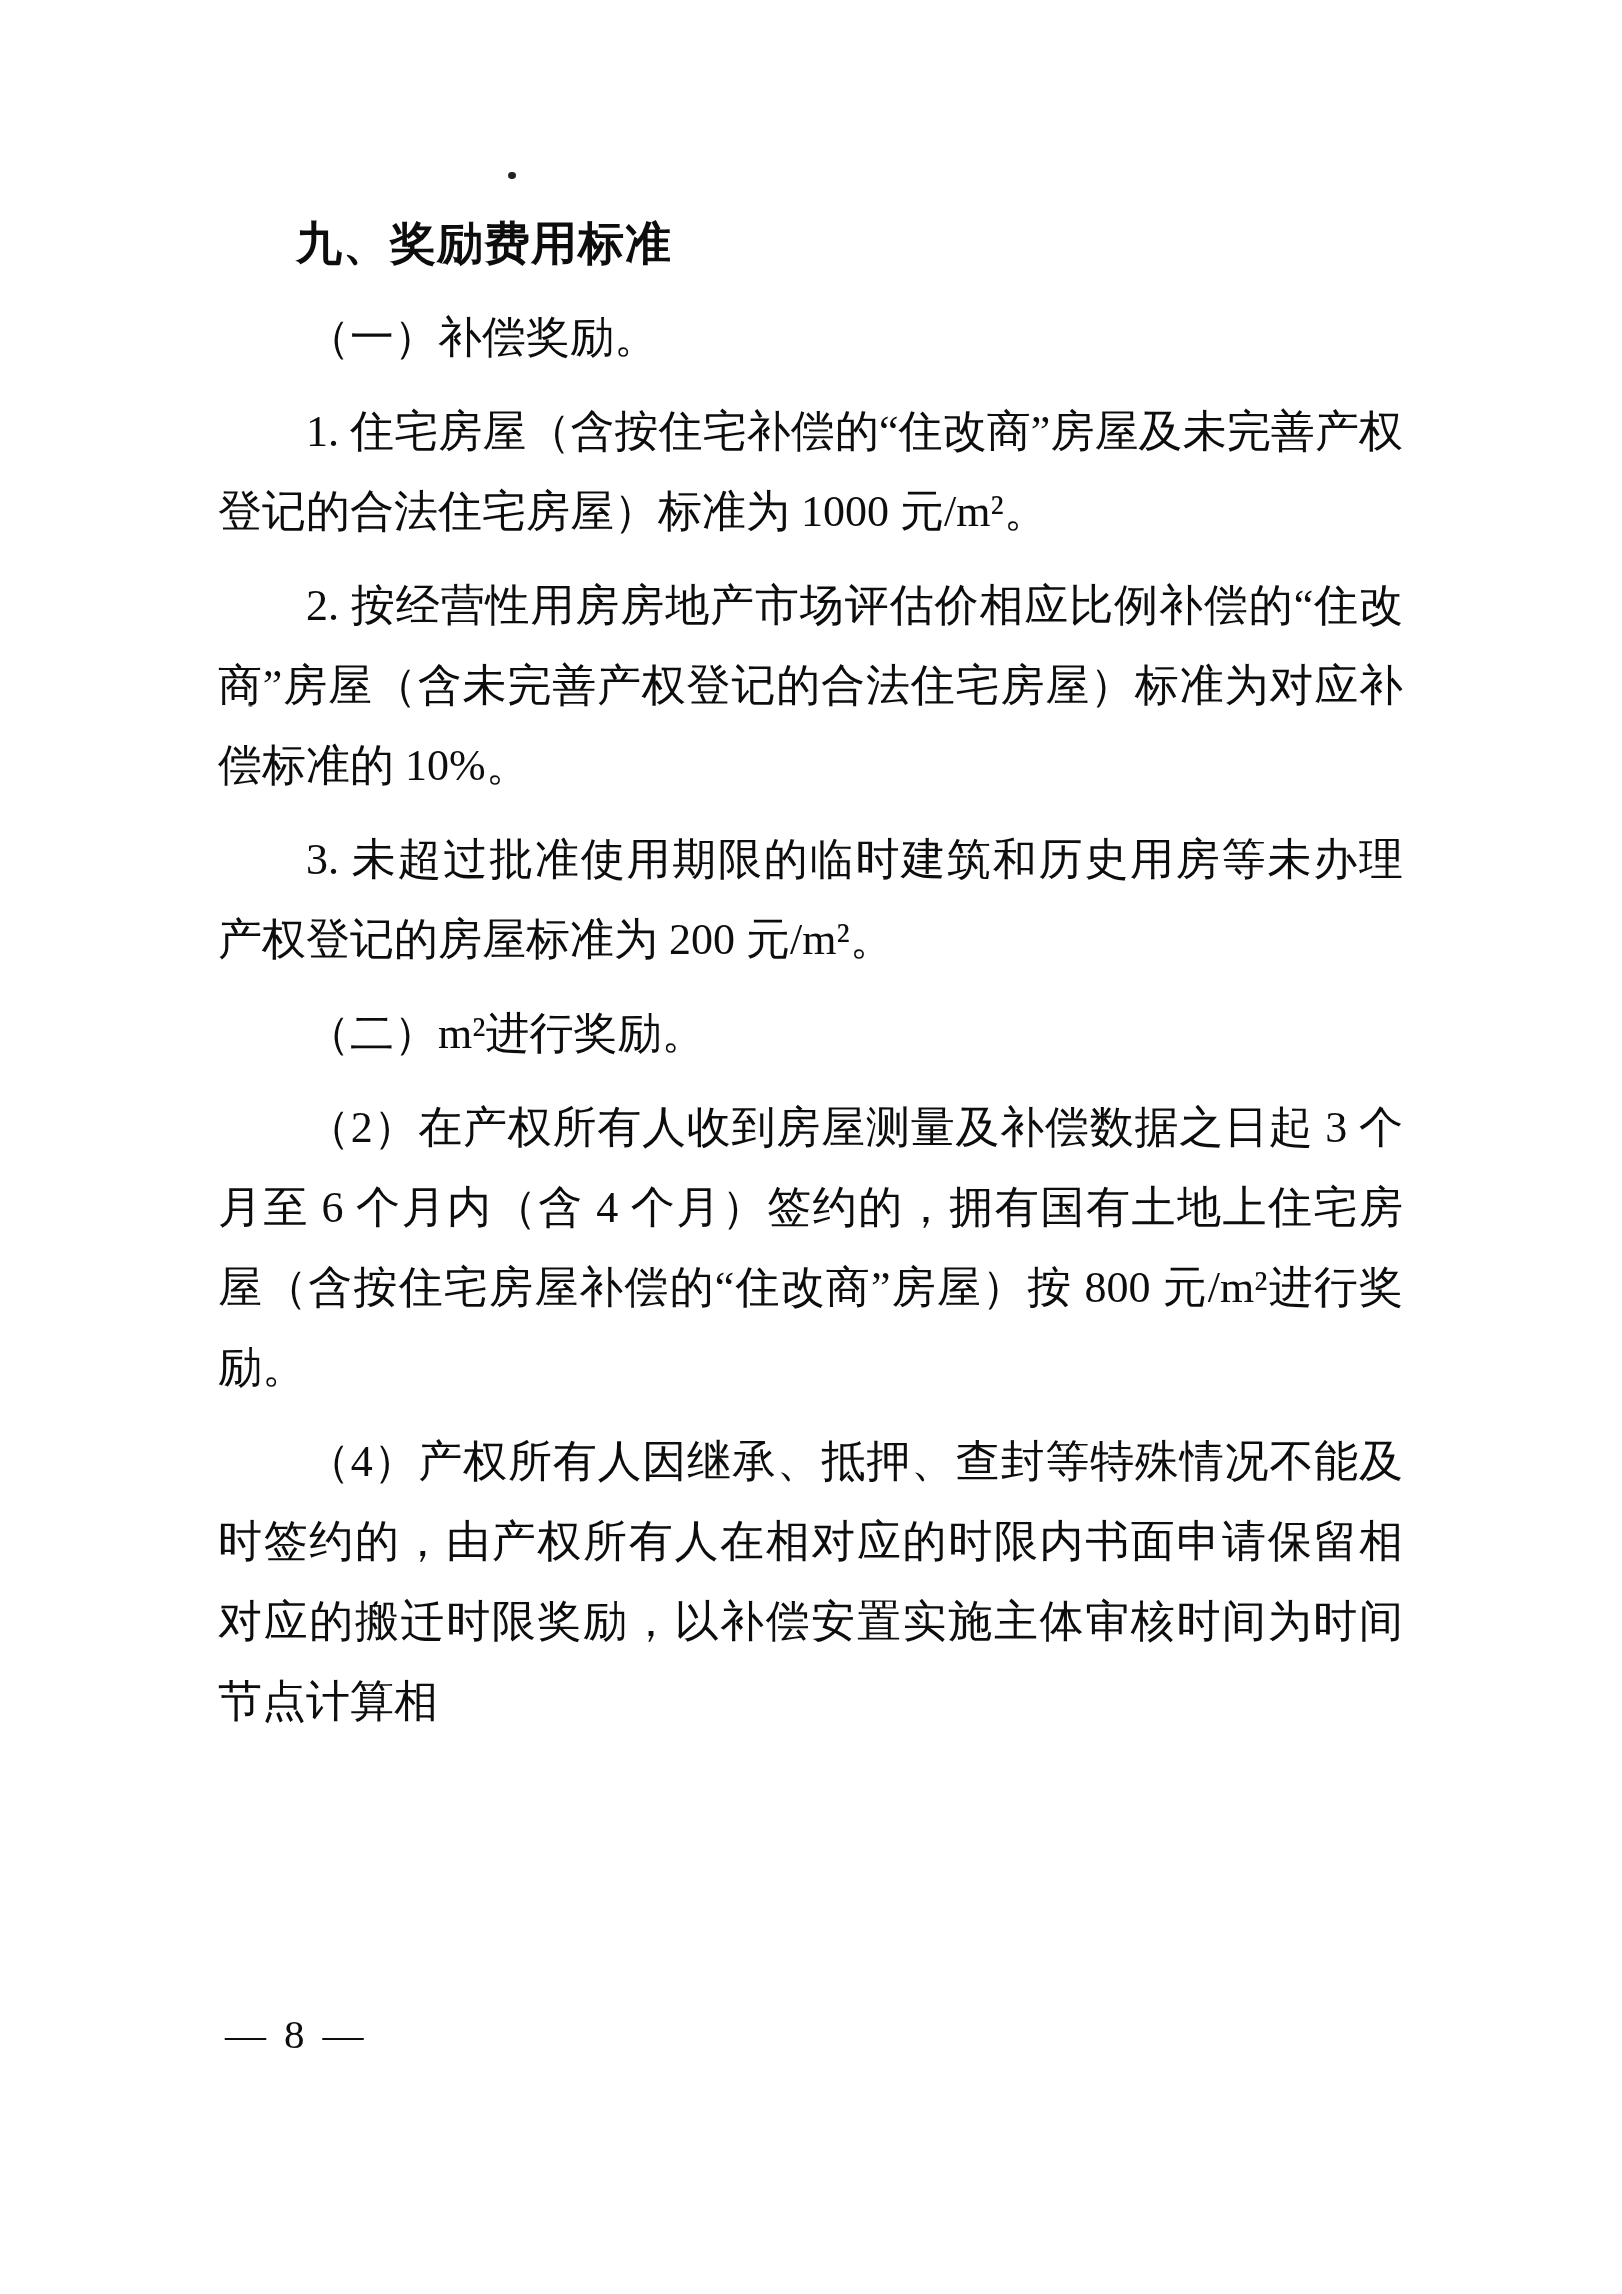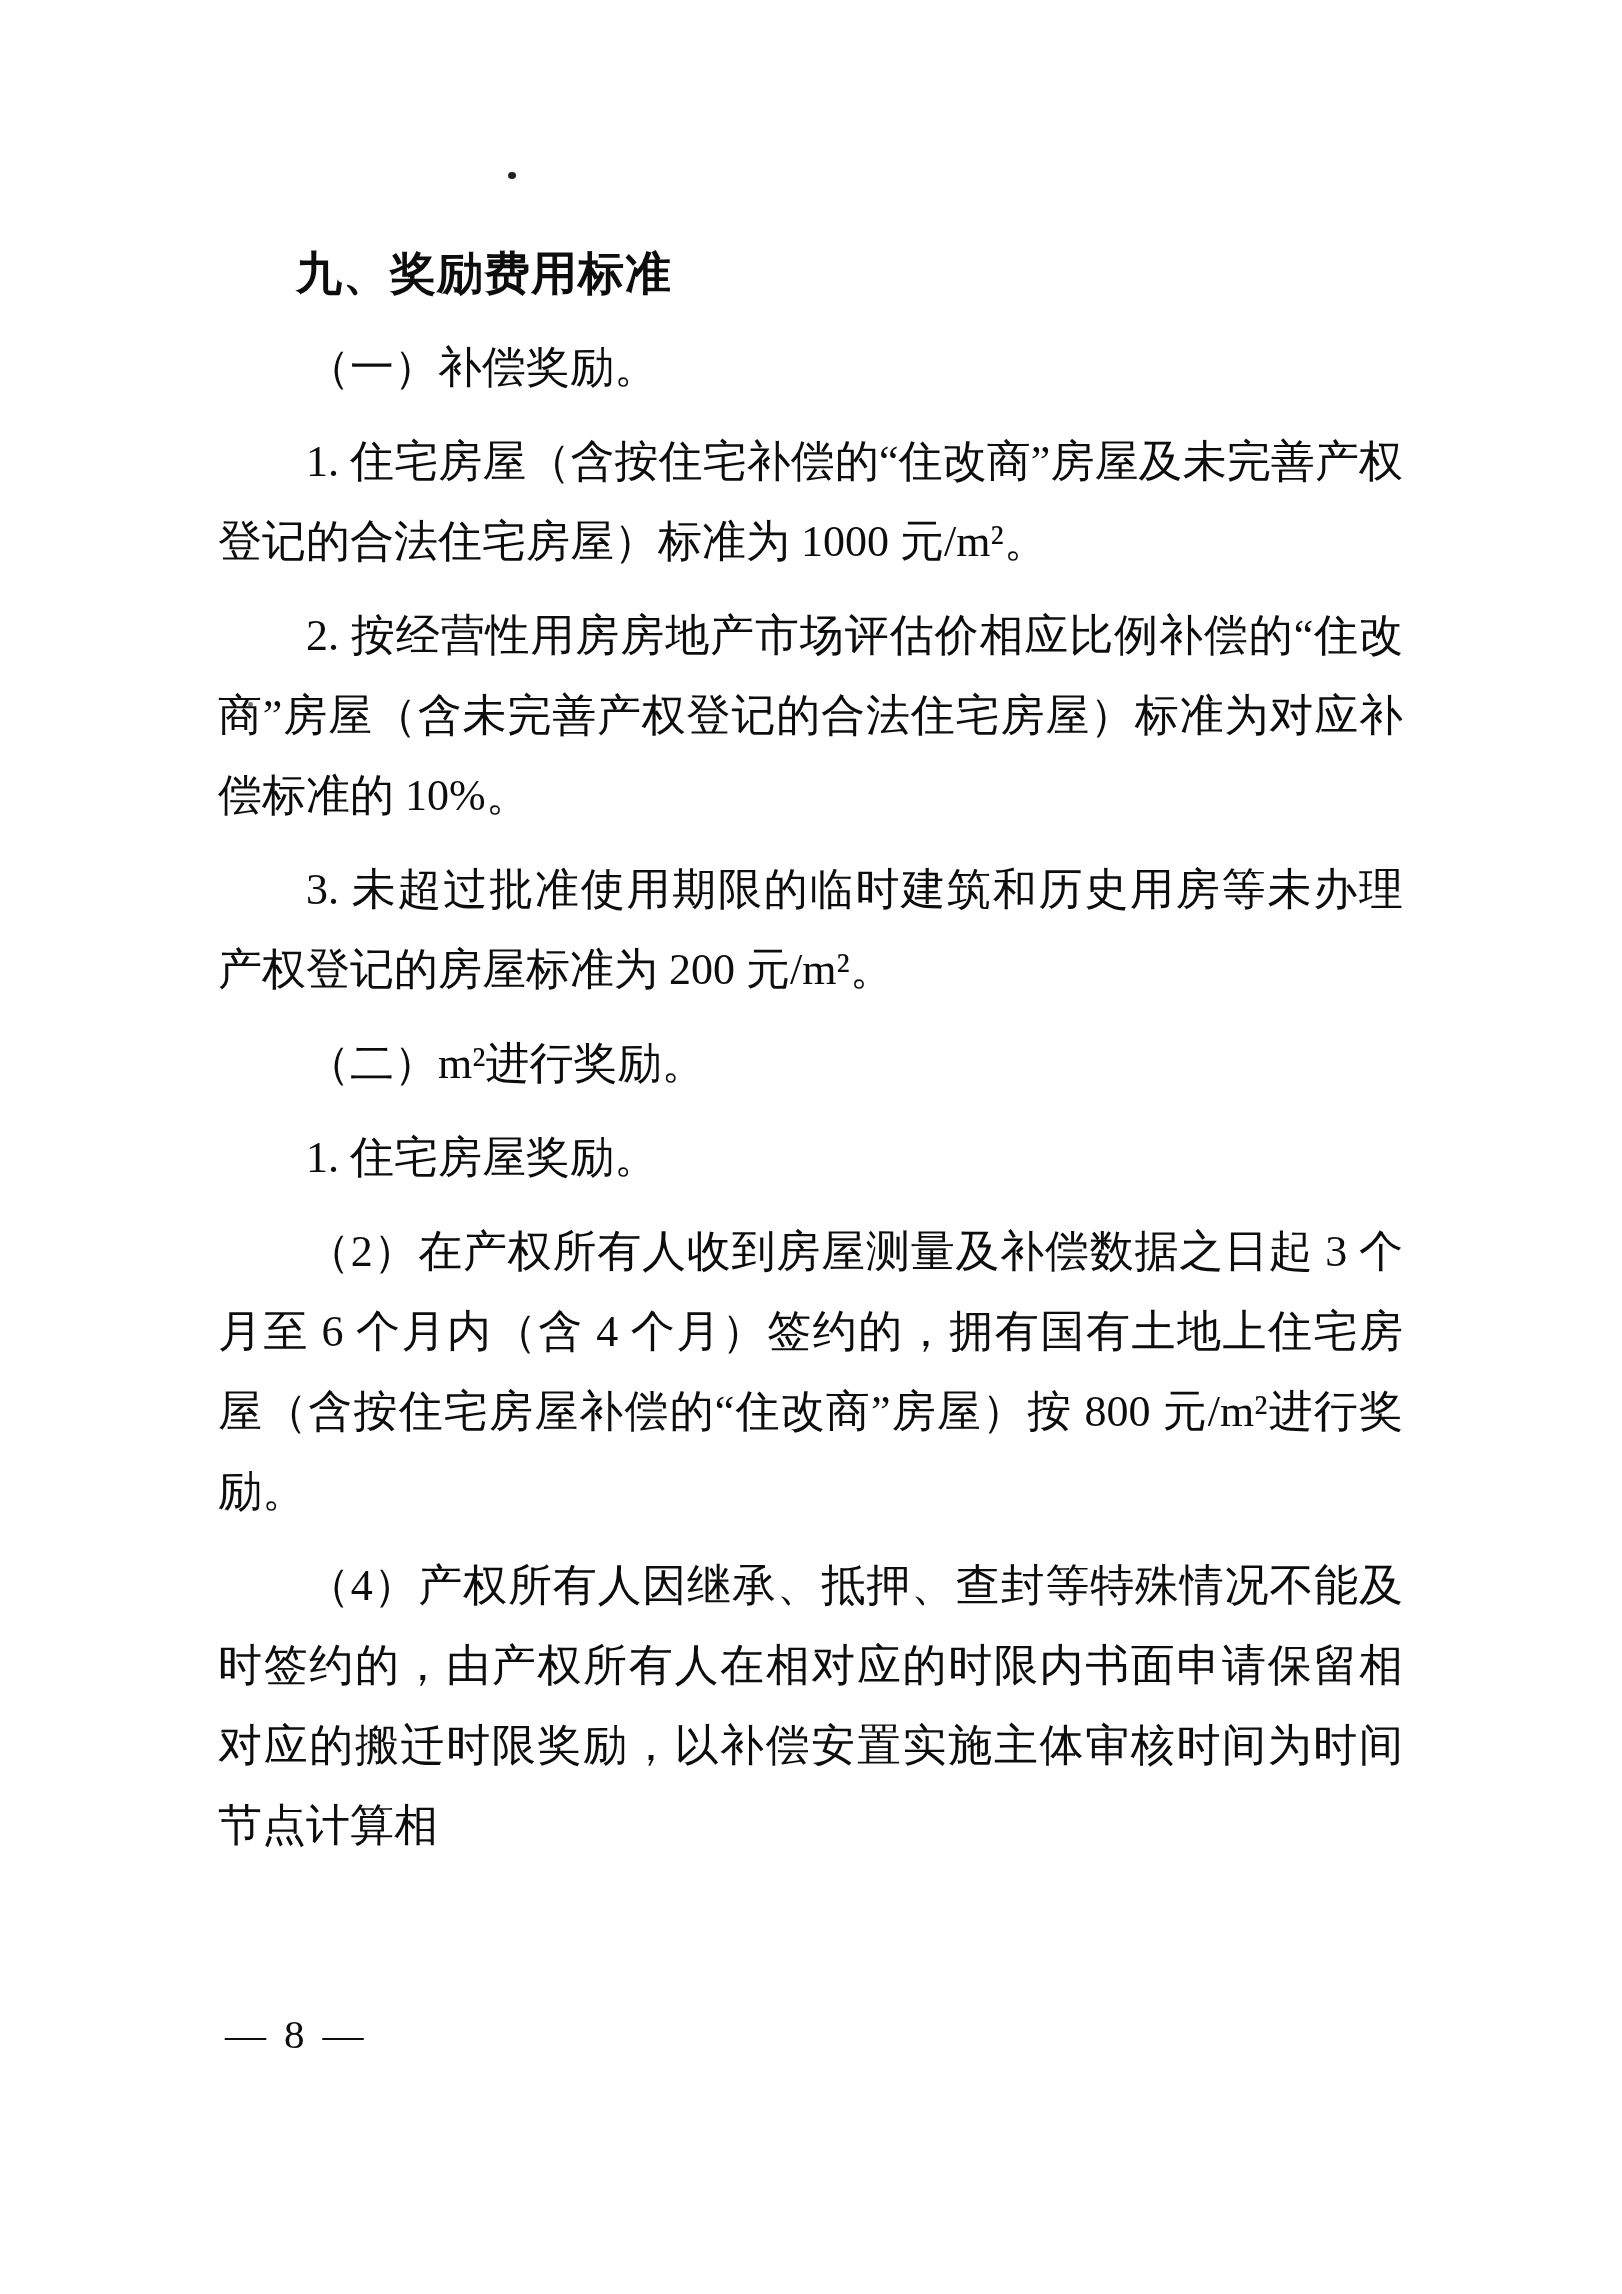--- a/index.html
+++ b/index.html
@@ -12,21 +12,21 @@
     width: 1622px;
     height: 2295px;
     background: #ffffff;
     overflow: hidden;
     font-family: "Liberation Serif", "DejaVu Serif", serif;
     color: #0d0d0d;
   }
   .content {
     position: absolute;
     left: 204px;
-    top: 234px;
+    top: 204px;
     width: 1213px;
     font-size: 44px;
     line-height: 80px;
     text-align: justify;
     text-justify: inter-ideograph;
   }
   .heading {
     margin: 0;
     font-size: 46px;
     font-weight: bold;
@@ -75,20 +75,19 @@
   <span class="artifact-dot-2"></span>
 
   <div class="content">
     <h1 class="heading">九、奖励费用标准</h1>
 
     <p class="para">（一）补偿奖励。</p>
     <p class="para">1. 住宅房屋（含按住宅补偿的“住改商”房屋及未完善产权登记的合法住宅房屋）标准为 1000 元/m²。</p>
     <p class="para">2. 按经营性用房房地产市场评估价相应比例补偿的“住改商”房屋（含未完善产权登记的合法住宅房屋）标准为对应补偿标准的 10%。</p>
     <p class="para">3. 未超过批准使用期限的临时建筑和历史用房等未办理产权登记的房屋标准为 200 元/m²。</p>
     <p class="para">（二）m²进行奖励。</p>
-    <p class="para">1. 住宅房屋奖励。</p>
     <p class="para">（2）在产权所有人收到房屋测量及补偿数据之日起 3 个月至 6 个月内（含 4 个月）签约的，拥有国有土地上住宅房屋（含按住宅房屋补偿的“住改商”房屋）按 800 元/m²进行奖励。</p>
     <p class="para">（4）产权所有人因继承、抵押、查封等特殊情况不能及时签约的，由产权所有人在相对应的时限内书面申请保留相对应的搬迁时限奖励，以补偿安置实施主体审核时间为时间节点计算相</p>
   </div>
 
   <div class="footer">— 8 —</div>
 </div>
 
 
 </body></html>

